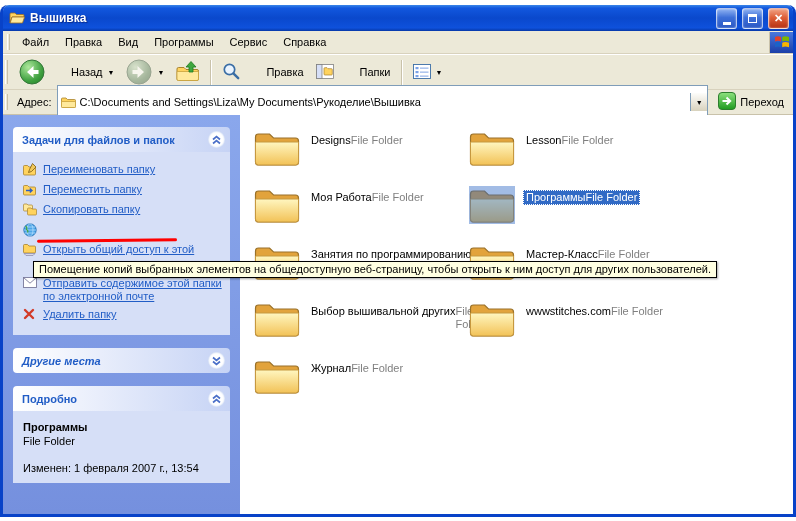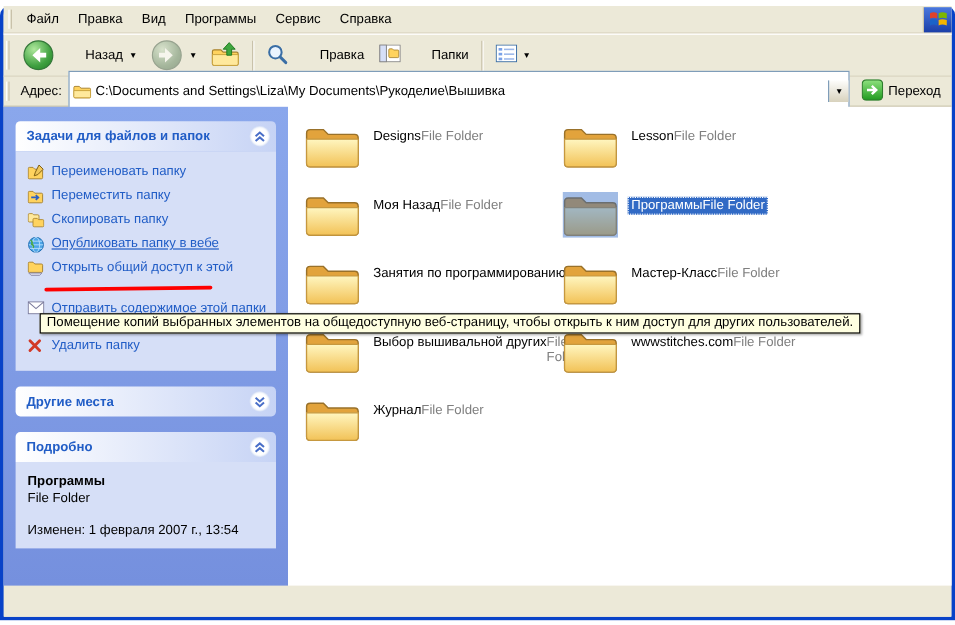--- a/index.html
+++ b/index.html
@@ -92,31 +92,31 @@
     width:237px; flex:none; padding:12px 10px; overflow:hidden;
     background:linear-gradient(to bottom,#8AA7EC 0%,#7590DE 100%);
   }
   .tp-section { margin-bottom:13px; }
   .tp-header {
     height:25px; display:flex; align-items:center; justify-content:space-between;
     padding:0 5px 0 9px; border-radius:4px 4px 0 0; cursor:pointer;
     background:linear-gradient(to right,#FFFFFF,#C6D3F5);
     color:var(--link,#215DC6); font-weight:bold;
   }
-  .tp-header.rounded { border-radius:4px; }
+  .tp-header.rounded { border-radius:4px;font-style:italic; }
   .tp-chevron {
     width:17px; height:17px; border-radius:50%; background:#fff;
     display:flex; align-items:center; justify-content:center;
     box-shadow:inset 0 0 2px #9FB7E8; cursor:pointer;
   }
   .tp-body { background:#D6DFF7; padding:10px 8px 8px 10px; }
   .task-item { display:flex; align-items:flex-start; gap:6px; margin-bottom:4px; min-height:16px; cursor:pointer; }
   .task-item.space-after { margin-bottom:18px; }
   .task-icon { width:14px; flex:none; display:flex; margin-top:1px; }
-  .task-label { color:var(--link,#215DC6); line-height:13px; padding-top:1px; }
+  .task-label { color:var(--link,#215DC6); line-height:13px; padding-top:1px;text-decoration:underline; }
   .task-label.hl { text-decoration:underline; }
   .tp-body.details { color:#000; }
   .d-name { font-weight:bold; margin-bottom:2px; }
   .d-type { margin-bottom:14px; }
   .d-mod { line-height:14px; }
 
   .content { flex:1; background:#fff; padding:14px 0 0 14px; overflow:hidden; }
   .file-grid { display:grid; grid-template-columns:215px 215px; grid-auto-rows:57px; }
   .file-item { display:flex; align-items:flex-start; gap:8px; cursor:pointer; }
   .file-icon { width:46px; height:38px; flex:none; position:relative; }
@@ -155,20 +155,38 @@
     <radialGradient id="circGreen" cx="0.35" cy="0.3" r="0.95">
       <stop offset="0" stop-color="#AEE89C"></stop>
         <stop offset="0.6" stop-color="#3FA040"></stop>
         <stop offset="1" stop-color="#1E7C22"></stop>
     </radialGradient>
   </defs>
 </svg>
 
 <div class="window">
 
+  <div class="titlebar">
+    <span class="title-icon">
+      <svg width="16" height="14" viewBox="0 0 16 14">
+          <path d="M1 3Q1 2 2 2H6L7.5 3.5H14Q15 3.5 15 4.5V6H3L1 12Z" fill="#FFD35E" stroke="#9C6E23" stroke-width=".8"></path>
+          <path d="M3 6H15.6L13.5 12H1.2Z" fill="#FFE99C" stroke="#9C6E23" stroke-width=".8"></path>
+        </svg>
+    </span>
+    <span class="title-text">Вышивка</span>
+    <span class="winbtn">
+        <span class="min-glyph"></span>
+      </span>
+    <span class="winbtn">
+        <span class="max-glyph"></span>
+      </span>
+    <span class="winbtn close">
+        <span class="close-glyph">✕</span>
+      </span>
+  </div>
 
   <div class="menubar">
     <span class="grip"></span>
     <div class="menu-items">
         <div class="menu-item">Файл</div>
         <div class="menu-item">Правка</div>
         <div class="menu-item">Вид</div>
         <div class="menu-item">Программы</div>
         <div class="menu-item">Сервис</div>
         <div class="menu-item">Справка</div>
@@ -316,21 +334,20 @@
             </div>
             <div class="task-item">
               <span class="task-icon">
                 <svg width="14" height="14" viewBox="0 0 14 14">
                   <circle cx="7" cy="7" r="6.2" fill="#4DA6E8" stroke="#1B6AB0" stroke-width=".8"></circle>
                   <ellipse cx="7" cy="7" rx="3" ry="6.2" fill="none" stroke="#BFE2FF" stroke-width=".7"></ellipse>
                   <path d="M1 7H13M1.8 4H12.2M1.8 10H12.2" stroke="#BFE2FF" stroke-width=".7"></path>
                   <path d="M2.5 3Q4.5 4.5 3.5 6.5Q5.5 7.5 4.5 9.5" fill="none" stroke="#46A546" stroke-width="1.3"></path>
                 </svg>
               </span>
-              <span class="task-label hl">Опубликовать папку в вебе</span>
             </div>
             <div class="task-item space-after">
               <span class="task-icon">
                 <svg width="14" height="13" viewBox="0 0 14 13">
                   <path d="M.5 2.5Q.5 1.5 1.5 1.5H4.5L6 3H11.5Q12.5 3 12.5 4V9Q12.5 10 11.5 10H1.5Q.5 10 .5 9Z" fill="#FFD35E" stroke="#A8832F" stroke-width=".8"></path>
                   <path d="M1 10.5H12L10 12.5H3Z" fill="#D8D8E8" stroke="#8888A8" stroke-width=".7"></path>
                 </svg>
               </span>
               <span class="task-label">Открыть общий доступ к этой</span>
             </div>
@@ -404,21 +421,21 @@
               <span class="file-name">Lesson</span>
               <span class="file-type">File Folder</span>
             </span>
           </div>
           <div class="file-item">
             <span class="file-icon"><svg width="46" height="38" viewBox="0 0 46 38">
                 <path d="M1.5 8Q1.5 5 4.5 5H15.5L19.5 9H41.5Q44.5 9 44.5 12V33Q44.5 36 41.5 36H4.5Q1.5 36 1.5 33Z" fill="#E2A33C" stroke="#99712A" stroke-width="1.2"></path>
                 <path d="M1.5 13H44.5V33Q44.5 36 41.5 36H4.5Q1.5 36 1.5 33Z" fill="url(#foldFront)" stroke="#C6983F" stroke-width="1"></path>
               </svg></span>
             <span class="file-text">
-              <span class="file-name">Моя Назад</span>
+              <span class="file-name">Моя Работа</span>
               <span class="file-type">File Folder</span>
             </span>
           </div>
           <div class="file-item selected">
             <span class="file-icon"><svg width="46" height="38" viewBox="0 0 46 38">
                 <path d="M1.5 8Q1.5 5 4.5 5H15.5L19.5 9H41.5Q44.5 9 44.5 12V33Q44.5 36 41.5 36H4.5Q1.5 36 1.5 33Z" fill="#E2A33C" stroke="#99712A" stroke-width="1.2"></path>
                 <path d="M1.5 13H44.5V33Q44.5 36 41.5 36H4.5Q1.5 36 1.5 33Z" fill="url(#foldFront)" stroke="#C6983F" stroke-width="1"></path>
               </svg><span class="sel-overlay"></span></span>
             <span class="file-text">
               <span class="file-name">Программы</span>

